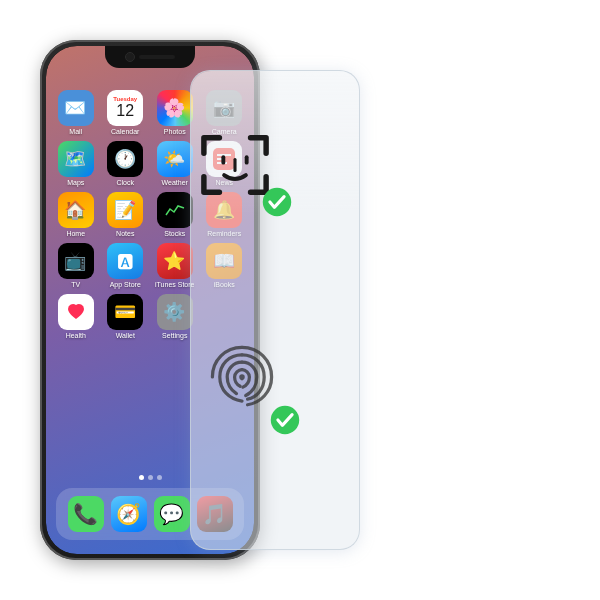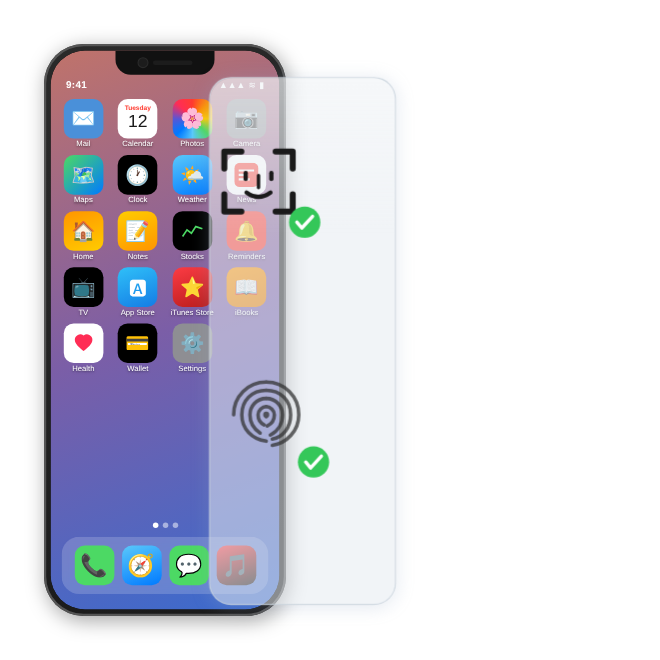--- a/index.html
+++ b/index.html
@@ -283,28 +283,20 @@
 
   <div class="phone">
     <div class="phone-inner">
       <div class="screen">
 
         <div class="notch">
           <div class="notch-camera"></div>
           <div class="notch-speaker"></div>
         </div>
 
-        <div class="status-bar">
-          <span class="status-time">9:41</span>
-          <div class="status-icons">
-            <span>▲▲▲</span>
-            <span>≋</span>
-            <span>▮</span>
-          </div>
-        </div>
 
         <div class="app-grid">
 
           <div class="app-icon">
             <div class="app-icon-img" style="background:#4a90d9;">✉️</div>
             <span class="app-label">Mail</span>
           </div>
           <div class="app-icon">
             <div class="app-icon-img" style="background:#fff; color:#ff3b30; font-size:10px; flex-direction:column; padding:2px;">
               <span style="font-size:6px; color:#ff3b30; font-weight:700;">Tuesday</span>

